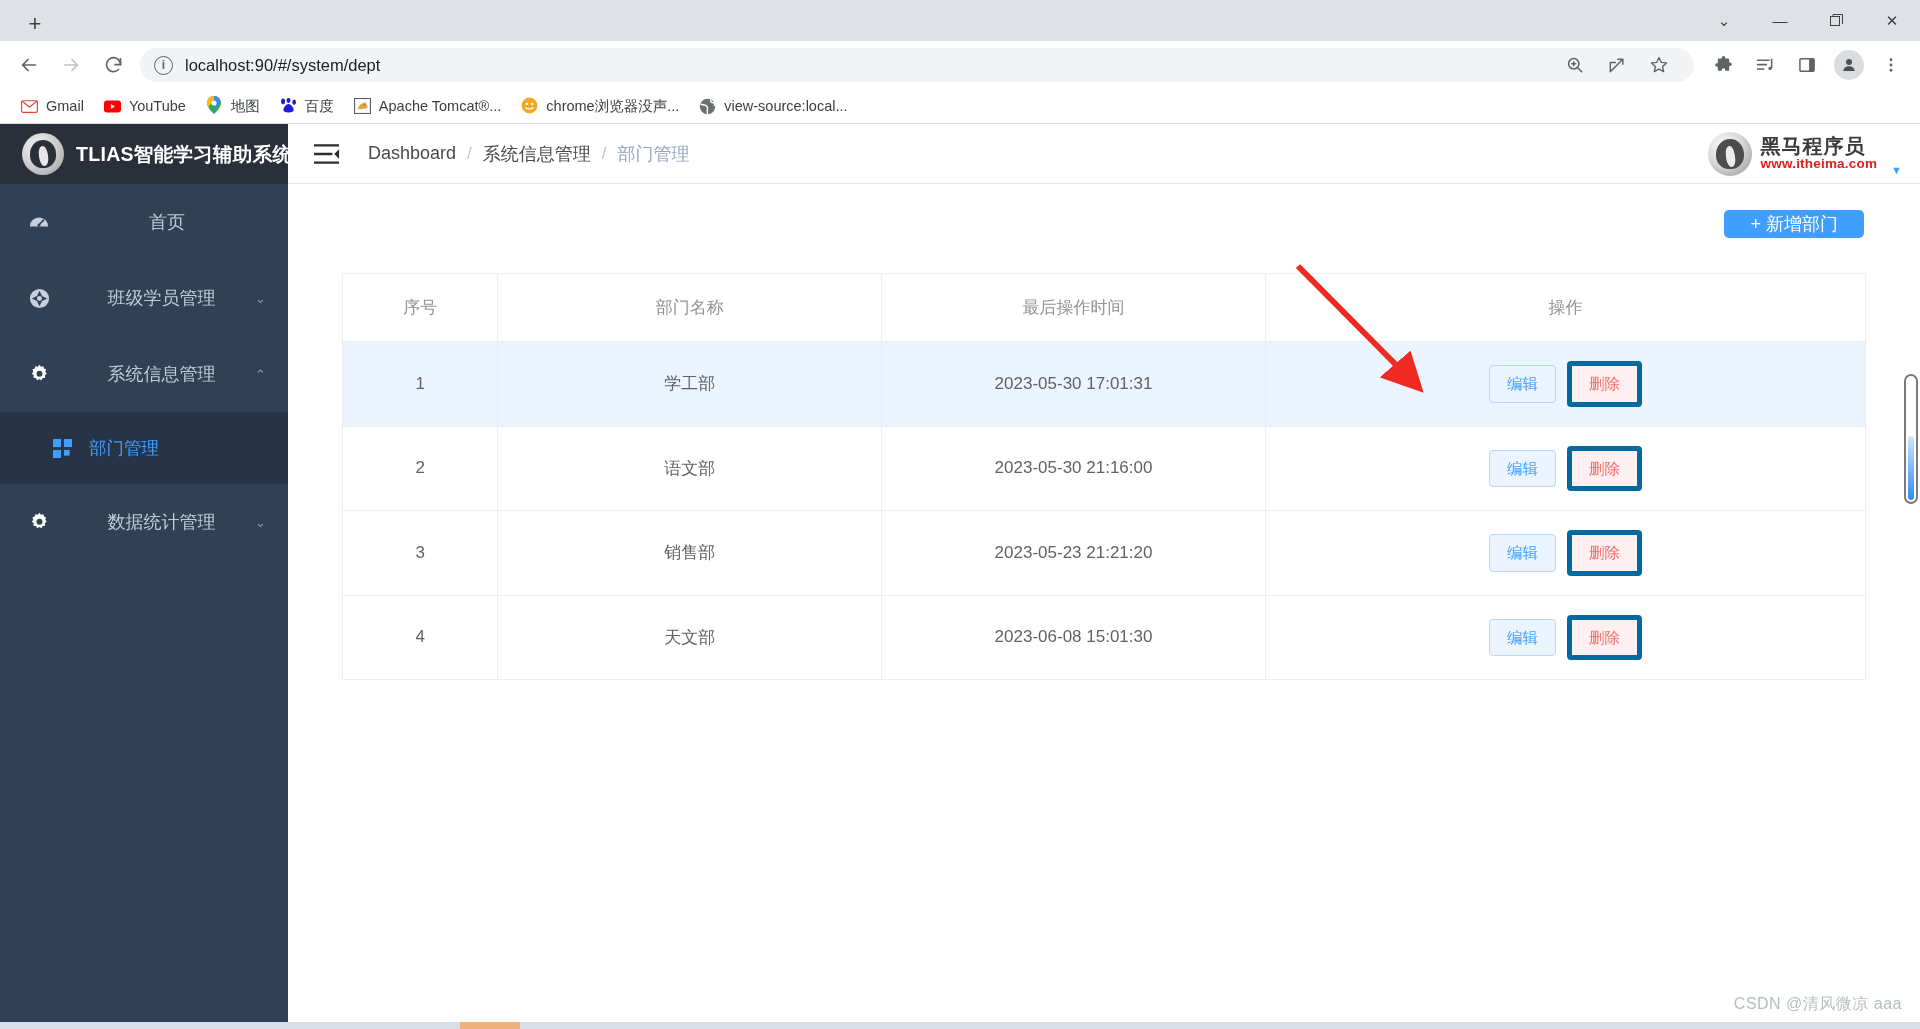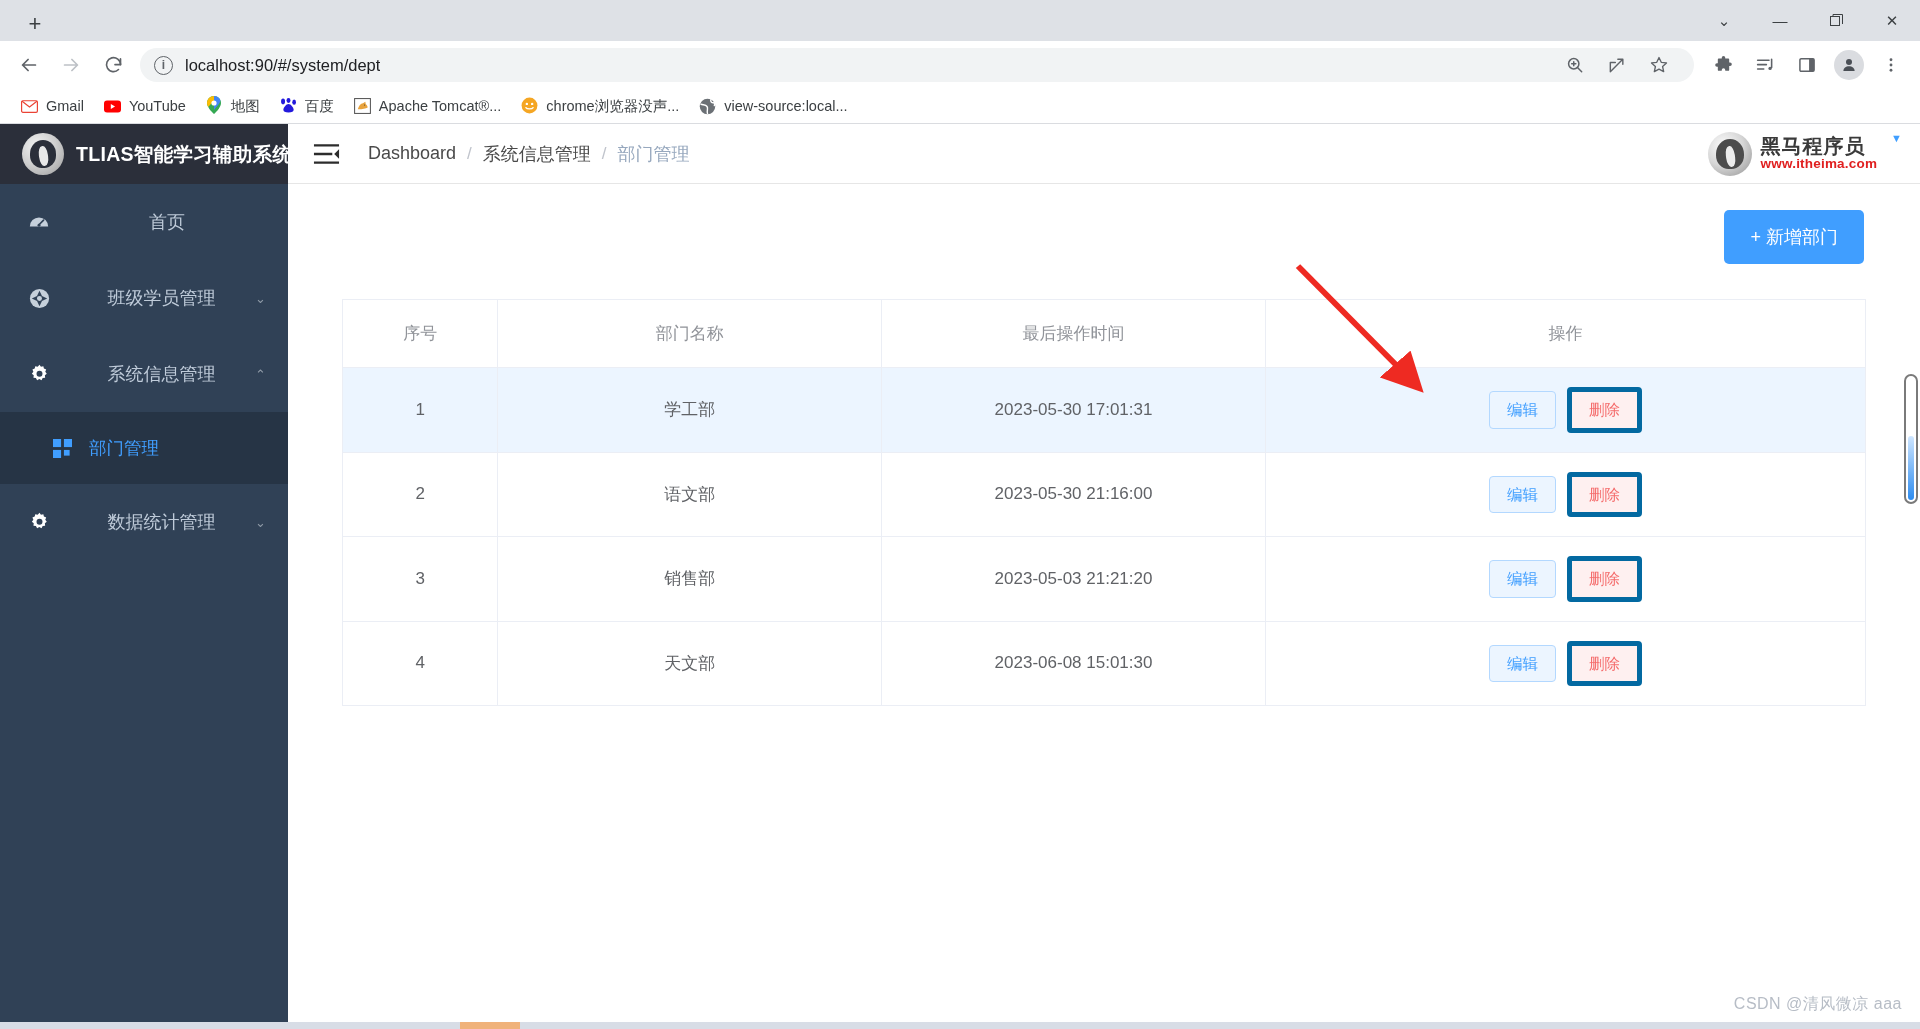--- a/index.html
+++ b/index.html
@@ -213,21 +213,21 @@
     background: #ffffff;
     border-bottom: 1px solid #e6e6e6;
     display: flex; align-items: center;
     padding: 0 18px 0 24px;
   }
   .hamburger { width: 28px; height: 24px; flex: 0 0 auto; margin-right: 28px; display:flex; align-items:center; justify-content:center; }
   .crumbs { display: flex; align-items: center; font-size: 18px; }
   .crumb { color: #4a4a4a; }
   .crumb.last { color: #97a8be; }
   .crumb-sep { color: #c0c4cc; margin: 0 11px; font-size: 17px; }
-  .nav-right { margin-left: auto; display: flex; align-items: flex-start; }
+  .nav-right { margin-left: auto; display: flex; align-items: flex-end; }
   .brand {
     display: flex; align-items: center;
   }
   .brand-circle {
     width: 44px; height: 44px; border-radius: 50%;
     background: radial-gradient(circle at 35% 32%, #fdfdfd 0%, #d6d6d6 48%, #8f8f8f 100%);
     flex: 0 0 auto; margin-right: 9px; position: relative; overflow: hidden;
   }
   .brand-circle::before {
     content: ""; position: absolute; left: 8px; top: 7px;
@@ -249,21 +249,21 @@
     background: #ffffff;
     padding: 26px 54px 0 54px;
     overflow: hidden;
     position: relative;
   }
   .toolrow { display: flex; justify-content: flex-end; padding-right: 2px; }
   .btn-add {
     background: #409eff; color: #ffffff;
     border: none; border-radius: 5px;
     font-size: 18px; font-family: inherit;
-    padding: 18px 26px;
+    padding: 5px 26px;
     line-height: 1;
   }
 
   table.dept {
     width: 100%;
     margin-top: 35px;
     border-collapse: collapse;
     table-layout: fixed;
     border: 1px solid #ebeef5;
     border-bottom: none;
@@ -645,21 +645,21 @@
               <td>
                 <div class="cell-actions">
                   <button class="btn-edit">编辑</button>
                   <button class="btn-del">删除</button>
                 </div>
               </td>
             </tr>
             <tr>
               <td>3</td>
               <td>销售部</td>
-              <td>2023-05-03 21:21:20</td>
+              <td>2023-05-23 21:21:20</td>
               <td>
                 <div class="cell-actions">
                   <button class="btn-edit">编辑</button>
                   <button class="btn-del">删除</button>
                 </div>
               </td>
             </tr>
             <tr>
               <td>4</td>
               <td>天文部</td>

